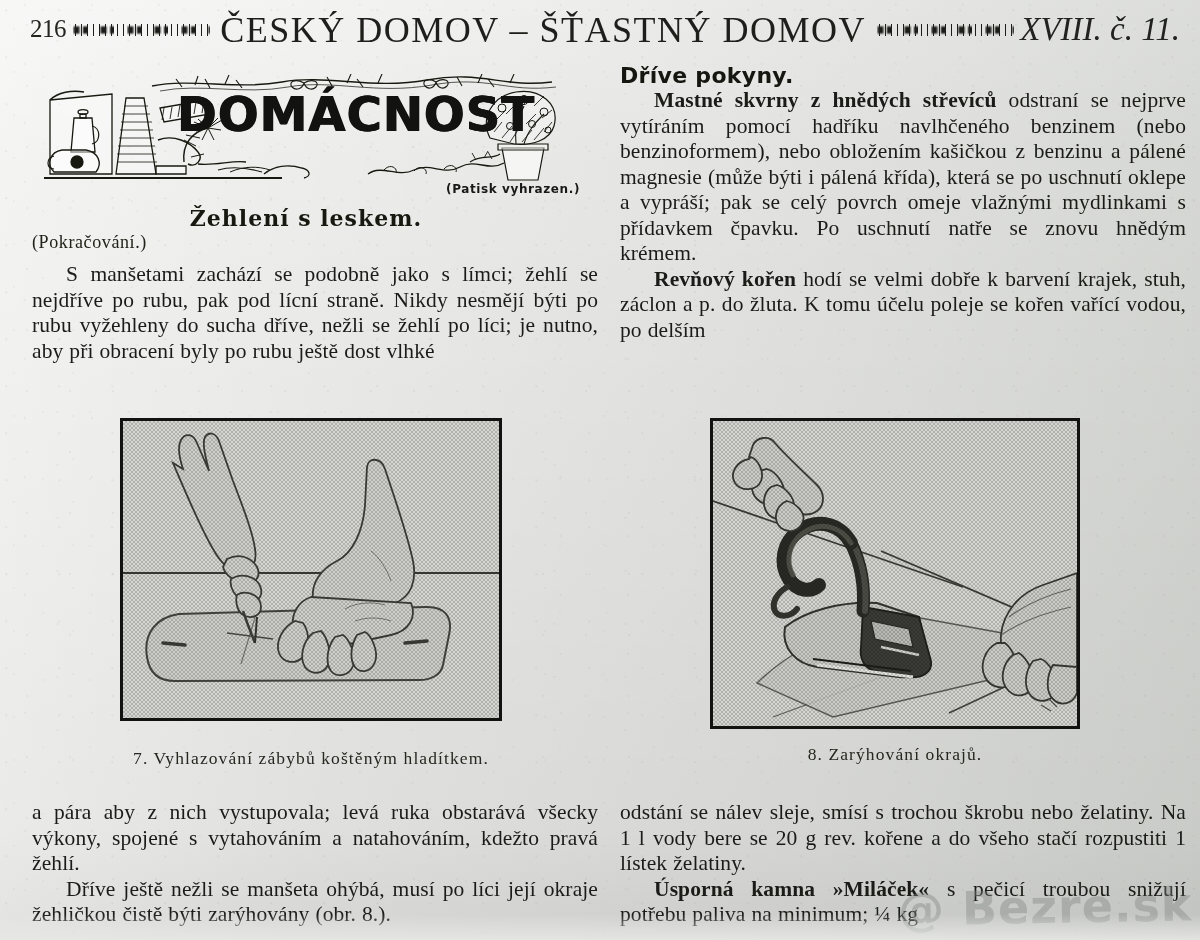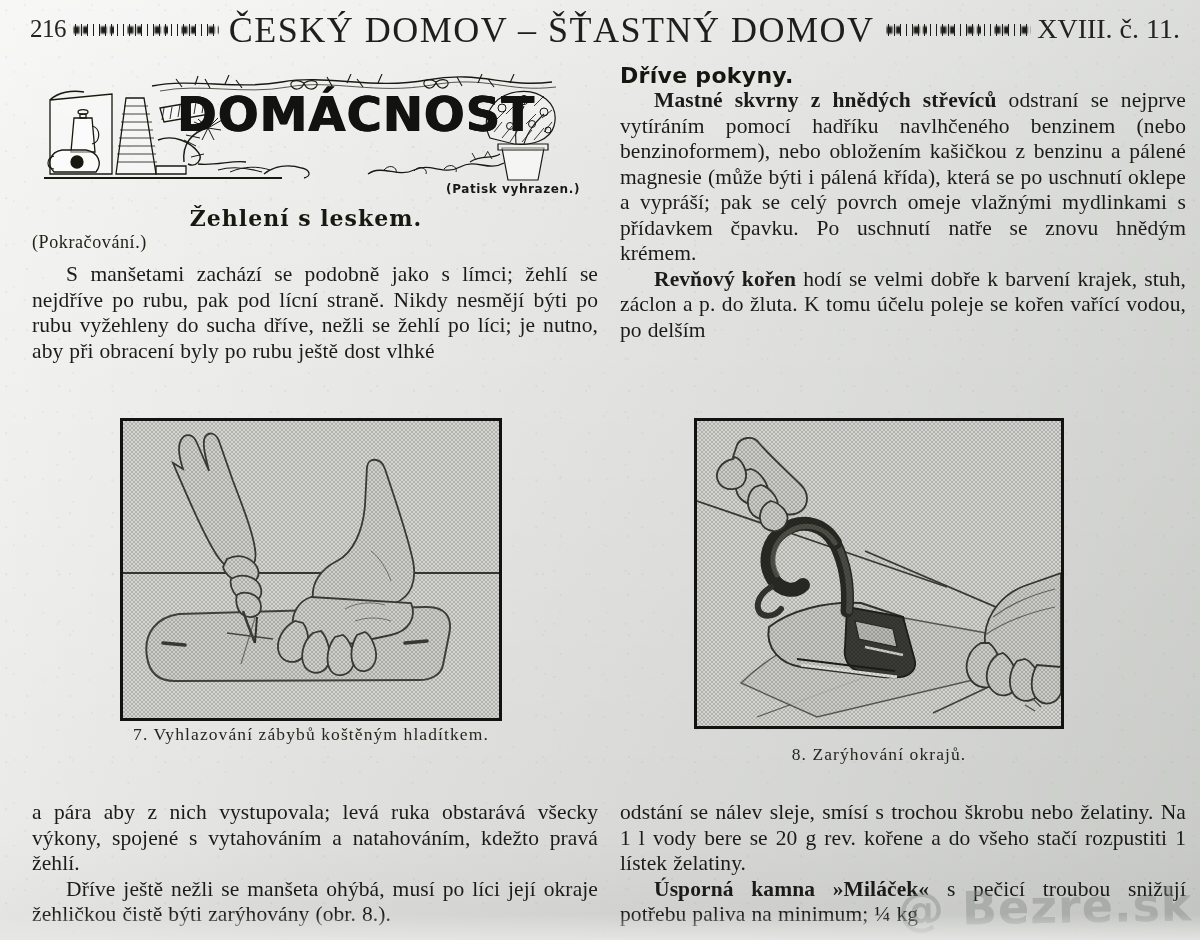--- a/index.html
+++ b/index.html
@@ -99,25 +99,26 @@
   }
   .runtitle {
     font-size: 36px;
     letter-spacing: 1.5px;
     white-space: nowrap;
     color: #1e1f1b;
     padding: 0 4px;
     font-family: "Liberation Serif", serif;
   }
   .volume {
-    font-size: 28px;
+    font-size: 33px;
     white-space: nowrap;
     color: #22231f;
     letter-spacing: 0px;
     transform: translateY(-1px);
+    font-style: italic;
   }
 
   
   .col {
     position: absolute;
     width: 566px;
   }
   .col-left  { left: 32px; }
   .col-right { left: 620px; }
 
@@ -424,24 +425,24 @@
         <g stroke="#5d5e56" stroke-width="1" fill="none" opacity="0.75">
           <path d="M222 188 C232 182, 248 180, 262 184"></path>
           <path d="M232 200 C244 196, 256 196, 268 200"></path>
           <path d="M248 130 C256 136, 264 148, 268 160"></path>
         </g>
 
         <path d="M134 196 L132 222" stroke="#343530" stroke-width="2" fill="none"></path>
       </svg>
       <div class="halftone"></div>
     </div>
-    <div class="fig-caption" style="top:306px;">7. Vyhlazování zábybů koštěným hladítkem.</div>
-  </div>
-
-  <div class="figure" style="left:694px; top:418px; width:370px;">
+    <div class="fig-caption" style="top:330px;">7. Vyhlazování zábybů koštěným hladítkem.</div>
+  </div>
+
+  <div class="figure" style="left:710px; top:418px; width:370px;">
     <div class="fig-box" style="width:364px; height:305px;">
       <svg viewBox="0 0 364 305" preserveAspectRatio="none" style="position:absolute; inset:0; width:100%; height:100%;">
         <rect x="0" y="0" width="364" height="305" fill="#d4d5d1"></rect>
 
         <path d="M0 80 L250 166" stroke="#3d3e38" stroke-width="1.8" fill="none"></path>
         <path d="M168 130 L364 214" stroke="#3d3e38" stroke-width="1.8" fill="none"></path>
         <path d="M236 292 L300 262" stroke="#45463f" stroke-width="1.6" fill="none"></path>
         <path d="M60 296 L196 246" stroke="#4a4b44" stroke-width="1.3" fill="none" opacity="0.8"></path>
 
         <path d="M44 262 C70 236, 120 206, 180 192 L300 214 C310 230, 300 250, 280 258 L120 296 Z" fill="#cbccc7" stroke="#4b4c45" stroke-width="1.4" opacity="0.85"></path>

